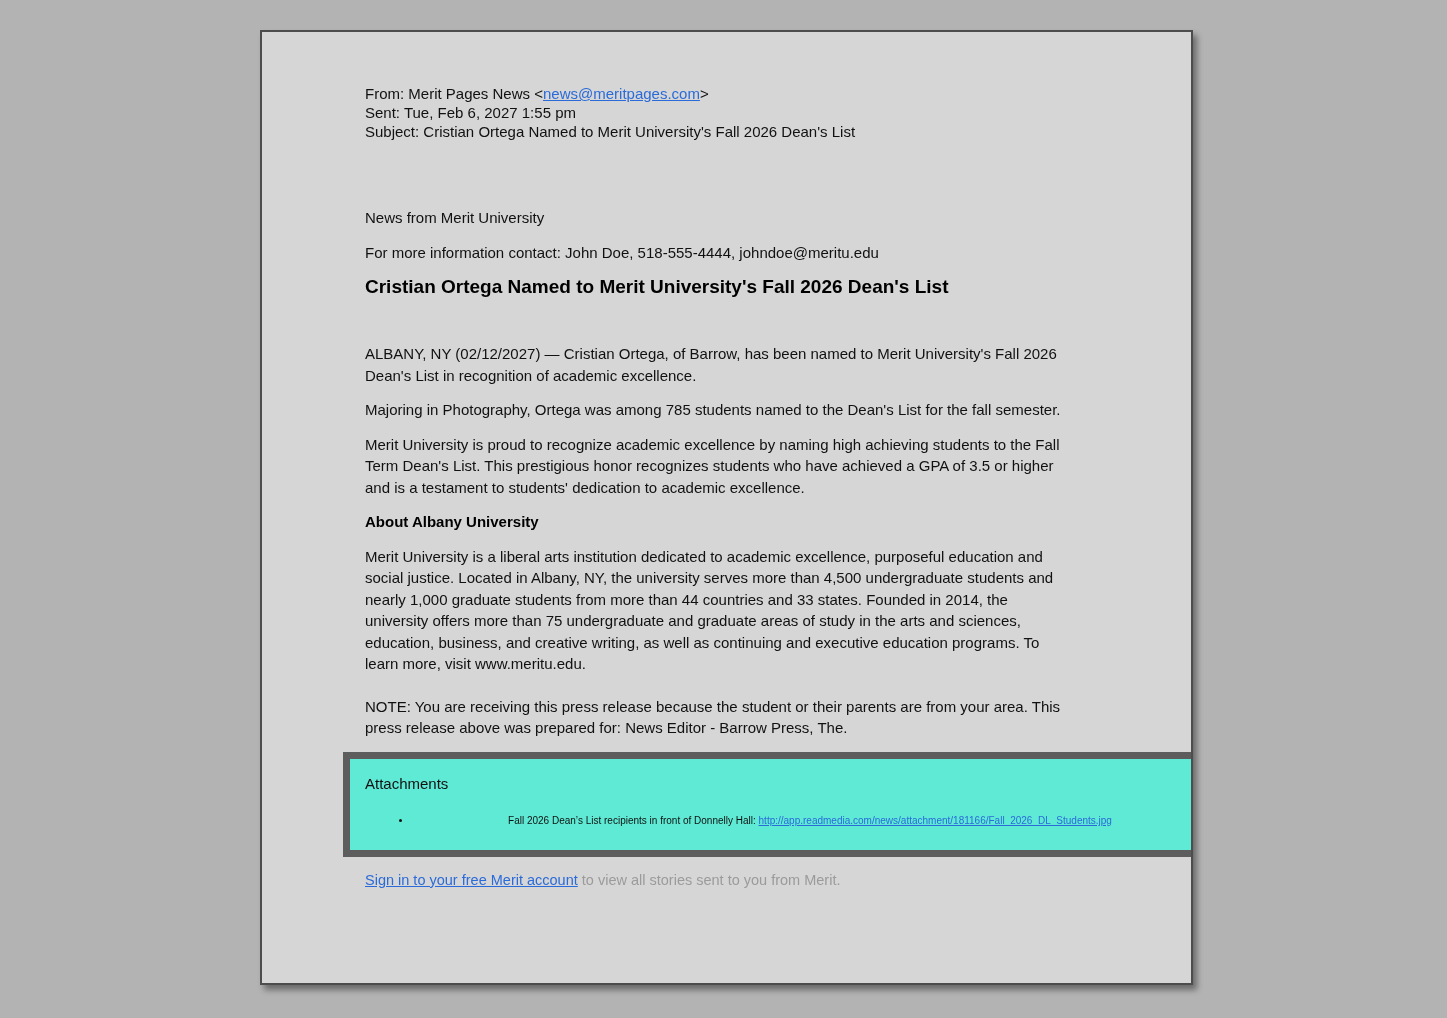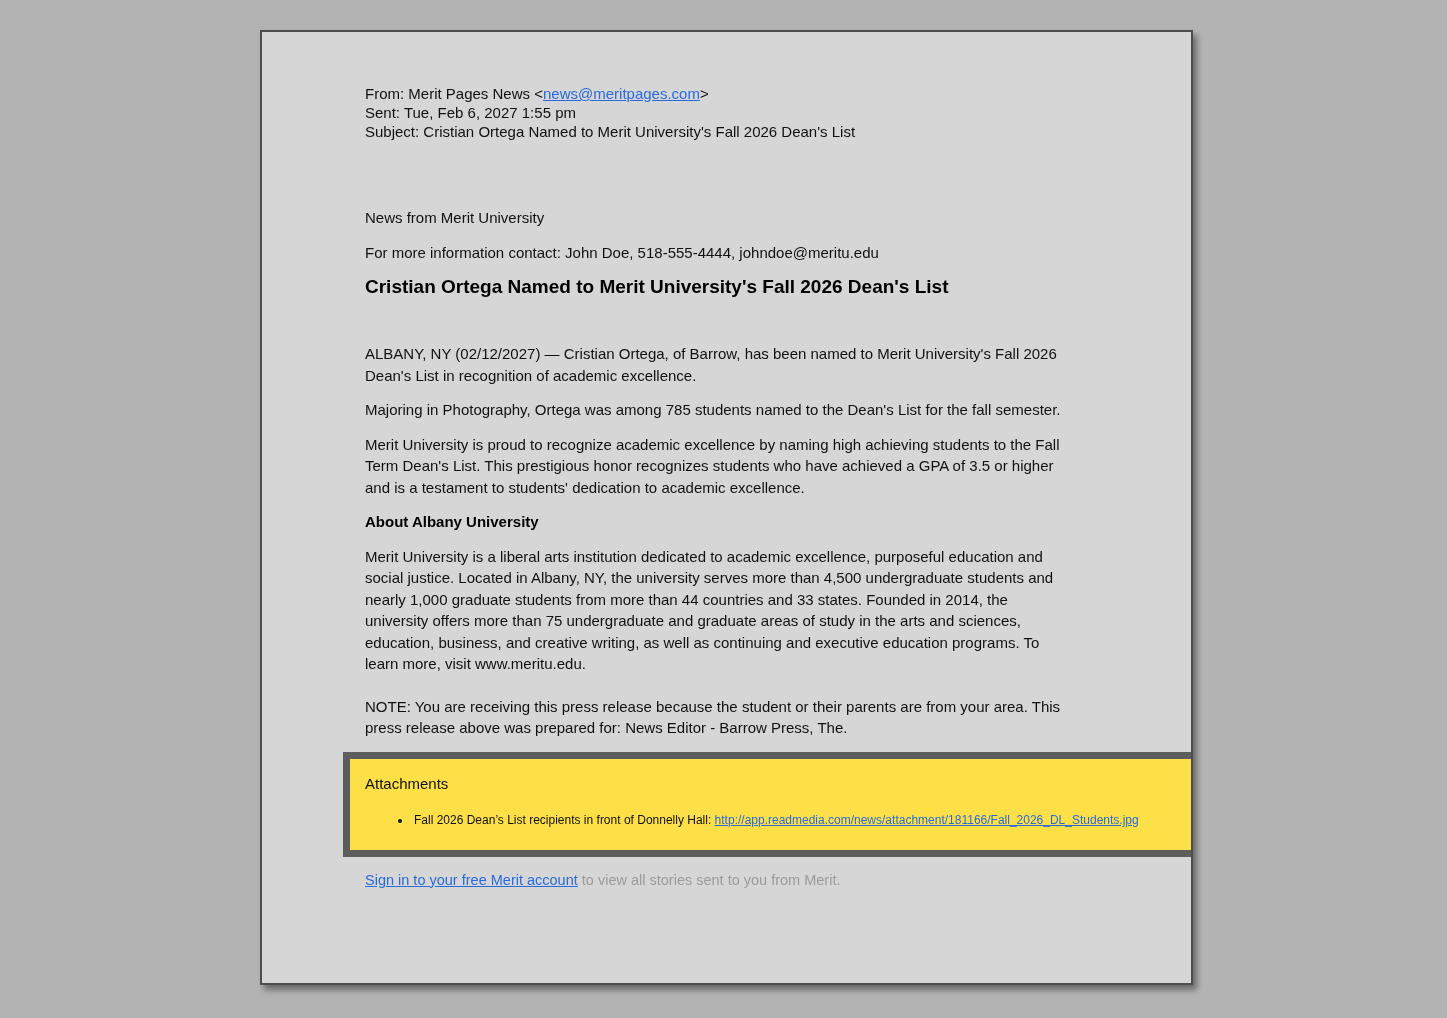--- a/index.html
+++ b/index.html
@@ -49,33 +49,34 @@
     color: #000;
   }
   .about-heading {
     font-weight: bold;
     color: #000;
   }
   .note-para { margin-top: 21px; }
   .attachments-box {
     margin: 8px 0 0 -22px;
     width: 890px;
-    background: #fde047;
+    background: #5eead4;
     border: 7px solid #5d5d5d;
     padding: 14px 20px 18px 15px;
   }
   .attachments-box .attachments-title {
     font-size: 15px;
     margin: 0 0 4px 0;
   }
   .attachments-box ul {
     margin: 16px 0 0 0;
     padding-left: 47px;
-    font-size: 12px;
+    font-size: 10px;
     line-height: 21.5px;
+    text-align: center;
   }
   .attachments-box li { padding-left: 2px; }
   .attachment-link { word-break: break-all; }
   .email-footer {
     margin-top: 14px;
     font-size: 14.5px;
     line-height: 19px;
     color: #9b9b9b;
   }
 </style>

